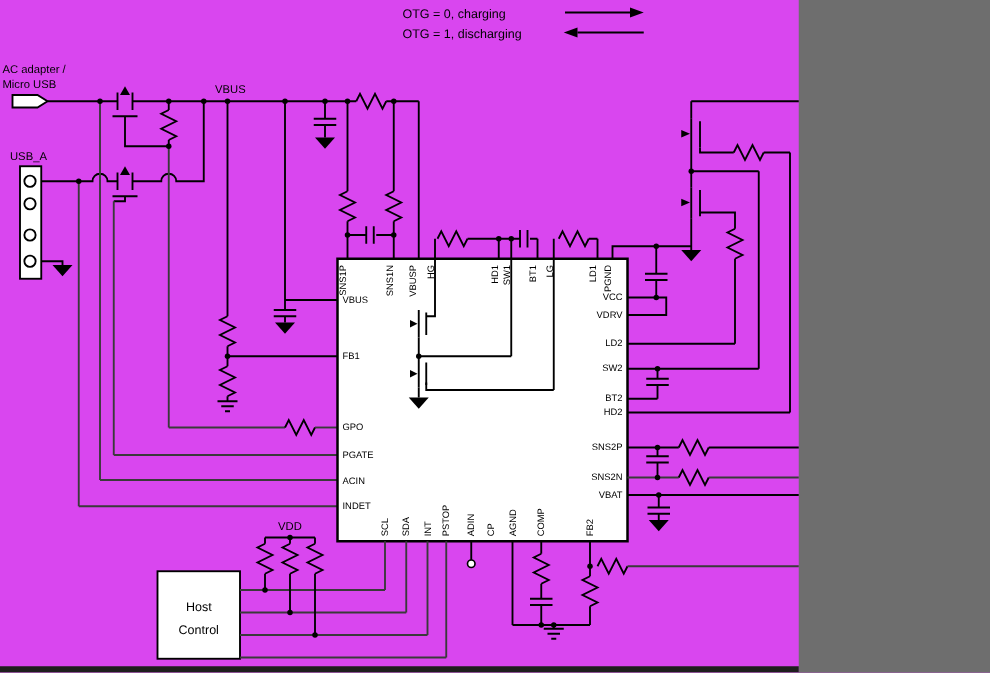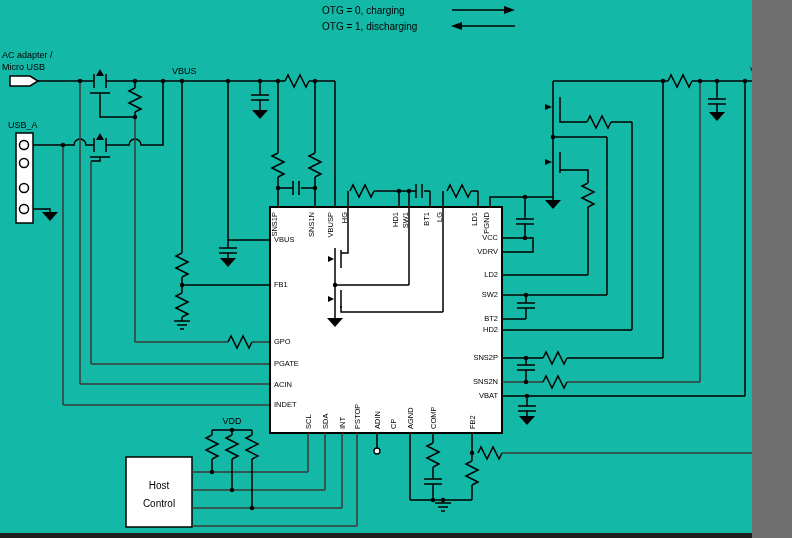--- a/index.html
+++ b/index.html
@@ -1,16 +1,16 @@
 <!DOCTYPE html>
 <html><head>
 <meta charset="utf-8">
 <style>
   html,body{margin:0;padding:0;background:#6e6e6e;}
-  .stage{position:relative;width:752px;height:538px;background:#14b8a6;overflow:hidden;
+  .stage{position:relative;width:639px;height:538px;background:#d946ef;overflow:hidden;
          font-family:"Liberation Sans",sans-serif;}
   svg{position:absolute;left:0;top:0;}
   svg text{font-family:"Liberation Sans",sans-serif;fill:#000;}
   .w  {stroke:#000;stroke-width:1.5;fill:none;}
   .w2 {stroke:#3a3a3a;stroke-width:1.5;fill:none;}
   .sym{stroke:#000;stroke-width:1.5;fill:none;}
   .fillb{fill:#000;stroke:none;}
   .boxw{fill:#fff;stroke:#000;stroke-width:1.5;}
   .net{font-size:9px;}
   .pin{font-size:7.5px;}

